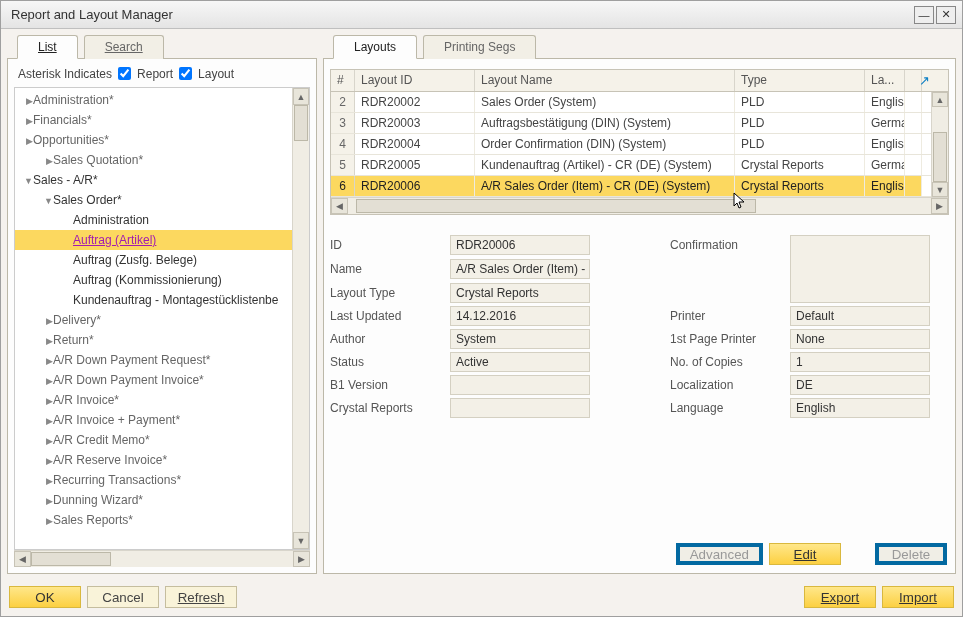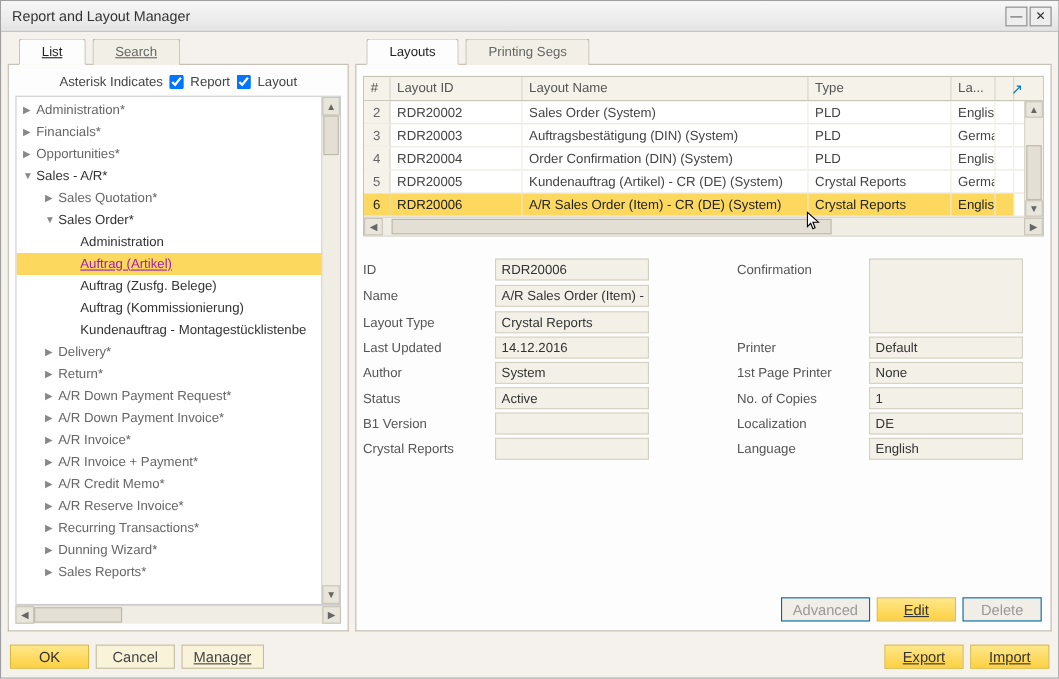--- a/index.html
+++ b/index.html
@@ -77,40 +77,40 @@
   .panel-body {
     flex: 1;
     border: 1px solid #bcb8a8;
     border-top: none;
     background: #fdfdfd;
     padding: 6px;
     overflow: hidden;
     display: flex; flex-direction: column;
   }
   .asterisk-row {
-    display: flex; align-items: flex-end;
+    display: flex; align-items: flex-start;
     gap: 6px;
     padding: 2px 4px 6px 4px;
     color: #444;
-    margin-left: 36px;
   }
   .asterisk-row input[type=checkbox] { margin: 0; }
   .tree-wrap {
     flex: 1;
     border: 1px solid #ccc;
     background: #fff;
     overflow: hidden;
     position: relative;
     display: flex;
   }
   .tree {
     flex: 1;
     overflow-y: auto;
     overflow-x: hidden;
     padding: 2px 0;
+    text-align: right;
   }
   .tree-vscroll {
     width: 17px;
     background: #f0ede4;
     border-left: 1px solid #d8d5cb;
     position: relative;
   }
   .tree-vscroll .arrow {
     height: 17px; background: #e8e5da;
     border: 1px solid #c7c3b6;
@@ -270,21 +270,21 @@
     padding: 0 10px;
     cursor: pointer;
     display:inline-flex; align-items:center; justify-content:center;
   }
   .btn.primary {
     background: linear-gradient(to bottom, #ffe78a, #fcd042);
     border: 1px solid #d9b83e;
     color: #333;
   }
   .btn.disabled {
-    background:#f0eee6; color:#999; border:1px solid #0369a1; cursor:default;
+    background:#f0eee6; color:#999; border:4px solid #0369a1; cursor:default;margin-left:28px;
   }
   .btn u { text-decoration: underline; }
 
   .right-bottom-btns {
     display:flex; justify-content:flex-end; gap:6px;
     padding: 14px 2px 2px 2px;
   }
   .spacer { flex:1; }
 
   .cursor-arrow {
@@ -325,27 +325,27 @@
                 <span>Administration*</span>
               </div>
               <div class="tree-item level1 collapsed">
                 <span class="chevron"></span>
                 <span>Financials*</span>
               </div>
               <div class="tree-item level1 collapsed">
                 <span class="chevron"></span>
                 <span>Opportunities*</span>
               </div>
+              <div class="tree-item level2 collapsed">
+                <span class="chevron"></span>
+                <span>Sales Quotation*</span>
+              </div>
               <div class="tree-item level1 expanded dark">
                 <span class="chevron"></span>
                 <span>Sales - A/R*</span>
-              </div>
-              <div class="tree-item level2 collapsed">
-                <span class="chevron"></span>
-                <span>Sales Quotation*</span>
               </div>
               <div class="tree-item level2 expanded dark">
                 <span class="chevron"></span>
                 <span>Sales Order*</span>
               </div>
               <div class="tree-item level3">
                 <span class="chevron" style="visibility: hidden;"></span>
                 <span>Administration</span>
               </div>
               <div class="tree-item level3 selected">
@@ -559,21 +559,21 @@
         </div>
 
       </div>
     </div>
   </div>
 
   <div class="btn-row">
     <button class="btn primary">OK</button>
     <button class="btn">Cancel</button>
     <button class="btn">
-        <u>Manager</u>
+        <u>Refresh</u>
       </button>
     <div class="spacer"></div>
     <button class="btn primary">
         <u>Export</u>
       </button>
     <button class="btn primary">
         <u>Import</u>
       </button>
   </div>
 

